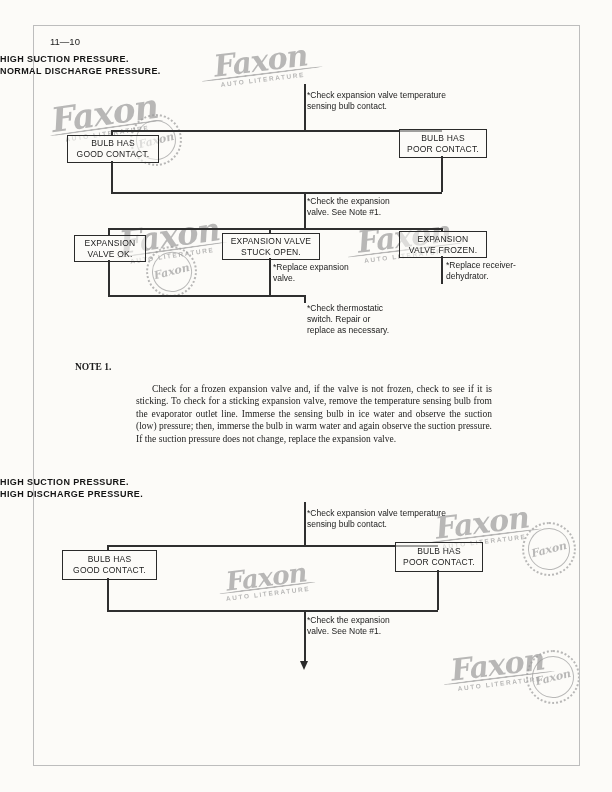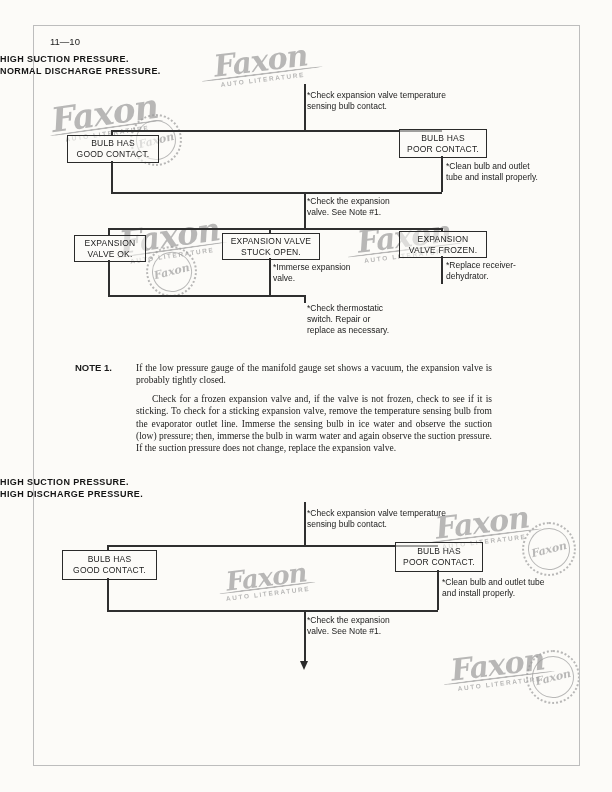--- a/index.html
+++ b/index.html
@@ -15,25 +15,25 @@
          line-height:12px;letter-spacing:.4px;white-space:pre-line;color:#141414;}
   .box{position:absolute;border:1.5px solid #2a2a2a;display:flex;align-items:center;justify-content:center;
        text-align:center;font-size:8.5px;line-height:11px;letter-spacing:.2px;white-space:pre-line;background:rgba(252,251,248,.55);}
   .anno{position:absolute;font-size:8.5px;line-height:11px;white-space:pre-line;}
   .hline{position:absolute;height:1.5px;background:#2f2f2f;}
   .vline{position:absolute;width:1.5px;background:#2f2f2f;}
   .arrowhead{position:absolute;width:0;height:0;border-left:4.5px solid transparent;
              border-right:4.5px solid transparent;border-top:9px solid #2a2a2a;}
   .continued{position:absolute;left:0;width:100%;text-align:center;font-weight:bold;font-size:9.5px;letter-spacing:1.2px;}
 
-  .note-label{position:absolute;left:75px;top:362px;font-family:Liberation Sans, sans-serif;font-weight:bold;font-size:9.5px;}
+  .note-label{position:absolute;left:75px;top:362px;font-family:Liberation Serif, serif;font-weight:bold;font-size:9.5px;}
   .note-body{position:absolute;left:136px;top:362px;width:356px;font-family:"Liberation Serif",serif;
              font-size:9.5px;line-height:12.4px;text-align:justify;}
   .note-body p{margin:0;}
-  .note-body .p2{margin-top:6px;text-indent:16px;}
+  .note-body .p2{margin-top:21px;text-indent:16px;}
 
   .wm{position:absolute;color:#9e9e9e;opacity:.72;text-align:center;transform:rotate(-7deg);}
   .wm-script{font-family:"DejaVu Serif",serif;font-style:italic;font-weight:bold;letter-spacing:-1px;line-height:1;}
   .wm-swash{height:0;border-bottom:2px solid currentColor;border-radius:60%;margin:-3px 4px 1px 4px;}
   .wm-sub{font-size:6.5px;font-weight:bold;letter-spacing:1.6px;}
   .wm-badge{position:absolute;border:2px dotted #9e9e9e;border-radius:50%;opacity:.72;
             display:flex;align-items:center;justify-content:center;}
   .wm-badge-inner{border:1px solid #9e9e9e;border-radius:50%;width:80%;height:80%;display:flex;align-items:center;
             justify-content:center;font-family:"DejaVu Serif",serif;font-style:italic;font-weight:bold;
             font-size:11px;color:#9e9e9e;transform:rotate(-14deg);}
@@ -106,79 +106,74 @@
 
     <div class="hline" style="left:111px;top:130px;width:331px"></div>
     <div class="vline" style="left:111px;top:130px;height:6px"></div>
 
     <div class="box" style="left:67px;top:135px;width:90px;height:26px">BULB HAS
 GOOD CONTACT.</div>
     <div class="box" style="left:399px;top:129px;width:86px;height:27px">BULB HAS
 POOR CONTACT.</div>
 
     <div class="vline" style="left:441px;top:156px;height:36px"></div>
-    <div class="anno" style="left:446px;top:161px">*Clean bulb and outlet
-tube and install properly.</div>
     <div class="vline" style="left:111px;top:161px;height:31px"></div>
 
     <div class="hline" style="left:111px;top:192px;width:331px"></div>
     <div class="vline" style="left:304px;top:192px;height:36px"></div>
     <div class="anno" style="left:307px;top:196px">*Check the expansion
 valve. See Note #1.</div>
 
     <div class="hline" style="left:108px;top:228px;width:334px"></div>
     <div class="vline" style="left:108px;top:228px;height:8px"></div>
     <div class="vline" style="left:269px;top:228px;height:6px"></div>
     <div class="vline" style="left:441px;top:228px;height:4px"></div>
 
     <div class="box" style="left:74px;top:235px;width:70px;height:25px">EXPANSION
 VALVE OK.</div>
     <div class="box" style="left:222px;top:233px;width:96px;height:25px">EXPANSION VALVE
 STUCK OPEN.</div>
     <div class="box" style="left:399px;top:231px;width:86px;height:25px">EXPANSION
 VALVE FROZEN.</div>
 
     <div class="vline" style="left:269px;top:258px;height:37px"></div>
-    <div class="anno" style="left:273px;top:262px">*Immerse expansion
+    <div class="anno" style="left:273px;top:262px">*Replace expansion
 valve.</div>
     <div class="vline" style="left:441px;top:256px;height:28px"></div>
     <div class="anno" style="left:446px;top:260px">*Replace receiver-
 dehydrator.</div>
     <div class="vline" style="left:108px;top:260px;height:35px"></div>
 
     <div class="hline" style="left:108px;top:295px;width:197px"></div>
     <div class="vline" style="left:304px;top:295px;height:8px"></div>
     <div class="anno" style="left:307px;top:303px">*Check thermostatic
 switch. Repair or
 replace as necessary.</div>
 
     <div class="note-label">NOTE 1.</div>
     <div class="note-body">
-      <p class="p1">If the low pressure gauge of the manifold gauge set shows a vacuum, the expansion valve is probably tightly closed.</p>
       <p class="p2">Check for a frozen expansion valve and, if the valve is not frozen, check to see if it is sticking. To check for a sticking expansion valve, remove the temperature sensing bulb from the evaporator outlet line. Immerse the sensing bulb in ice water and observe the suction (low) pressure; then, immerse the bulb in warm water and again observe the suction pressure. If the suction pressure does not change, replace the expansion valve.</p>
     </div>
 
     <div class="title" style="top:476px">HIGH SUCTION PRESSURE.
 HIGH DISCHARGE PRESSURE.</div>
 
     <div class="vline" style="left:304px;top:502px;height:43px"></div>
     <div class="anno" style="left:307px;top:508px">*Check expansion valve temperature
 sensing bulb contact.</div>
 
     <div class="hline" style="left:107px;top:545px;width:331px"></div>
     <div class="vline" style="left:107px;top:545px;height:6px"></div>
 
     <div class="box" style="left:62px;top:550px;width:93px;height:28px">BULB HAS
 GOOD CONTACT.</div>
     <div class="box" style="left:395px;top:542px;width:86px;height:28px">BULB HAS
 POOR CONTACT.</div>
 
     <div class="vline" style="left:437px;top:570px;height:40px"></div>
-    <div class="anno" style="left:442px;top:577px">*Clean bulb and outlet tube
-and install properly.</div>
     <div class="vline" style="left:107px;top:578px;height:32px"></div>
 
     <div class="hline" style="left:107px;top:610px;width:331px"></div>
     <div class="vline" style="left:304px;top:610px;height:52px"></div>
     <div class="anno" style="left:307px;top:615px">*Check the expansion
 valve. See Note #1.</div>
     <div class="arrowhead" style="left:300px;top:661px"></div>
 
   </div>
 </div>

